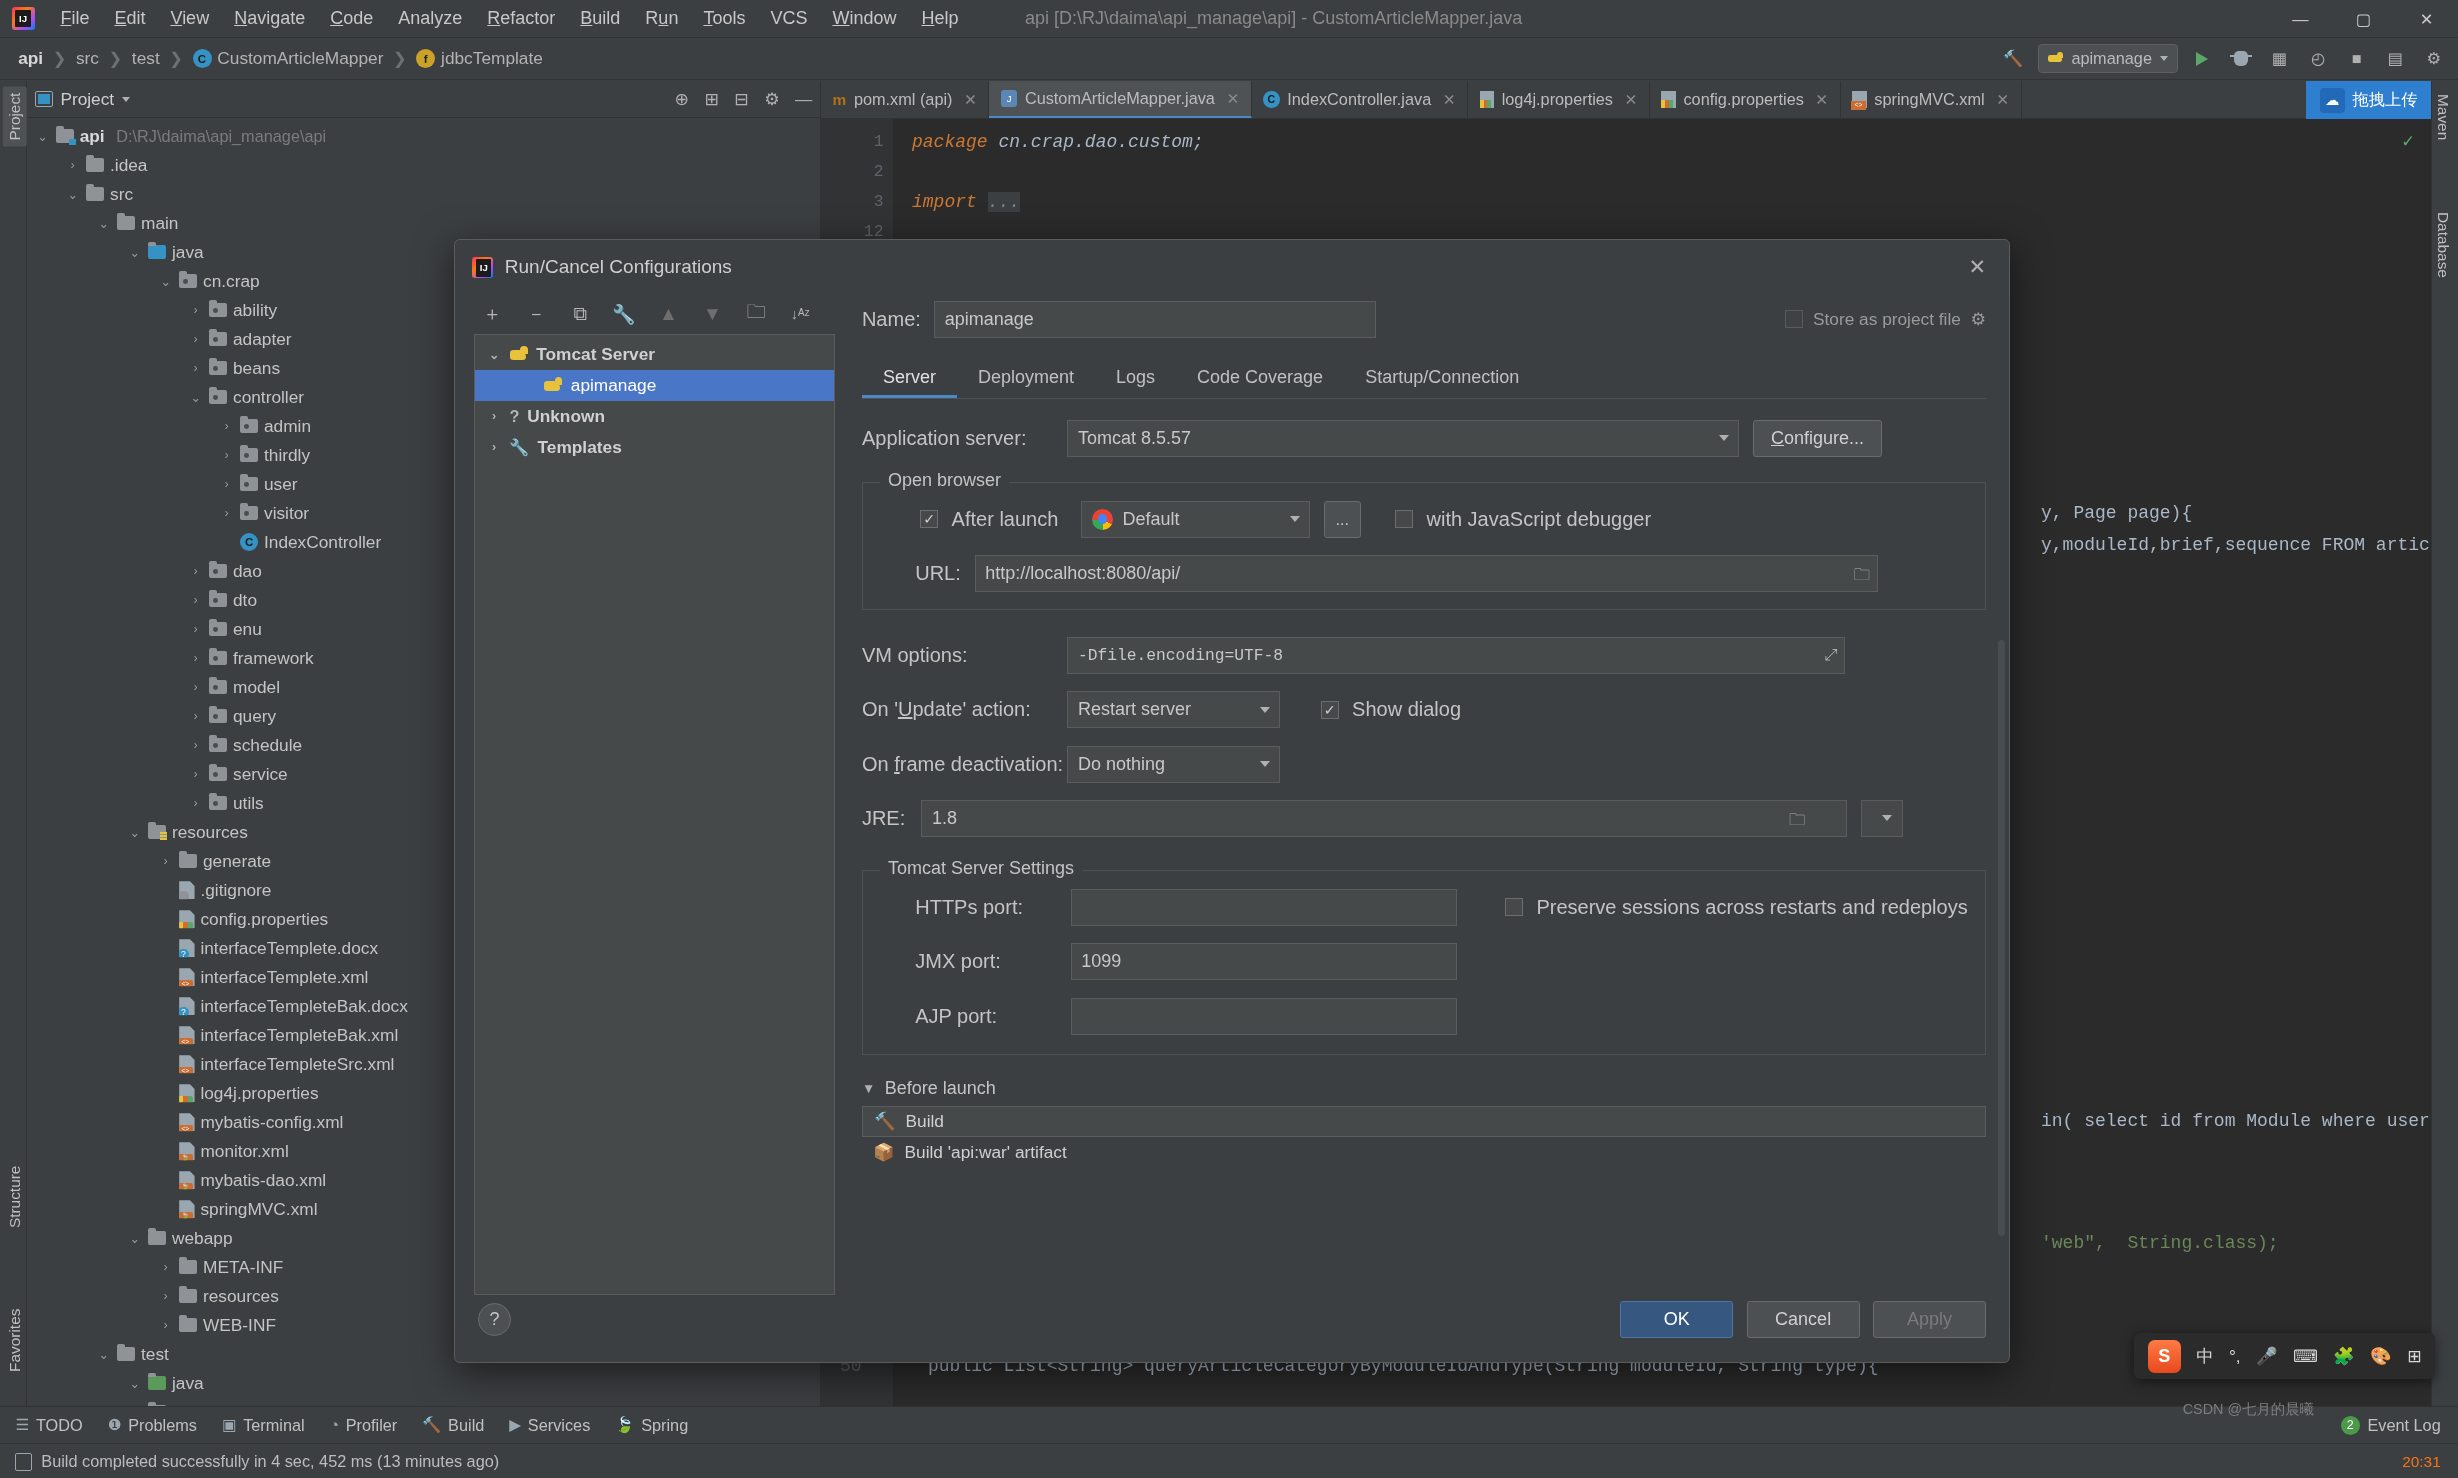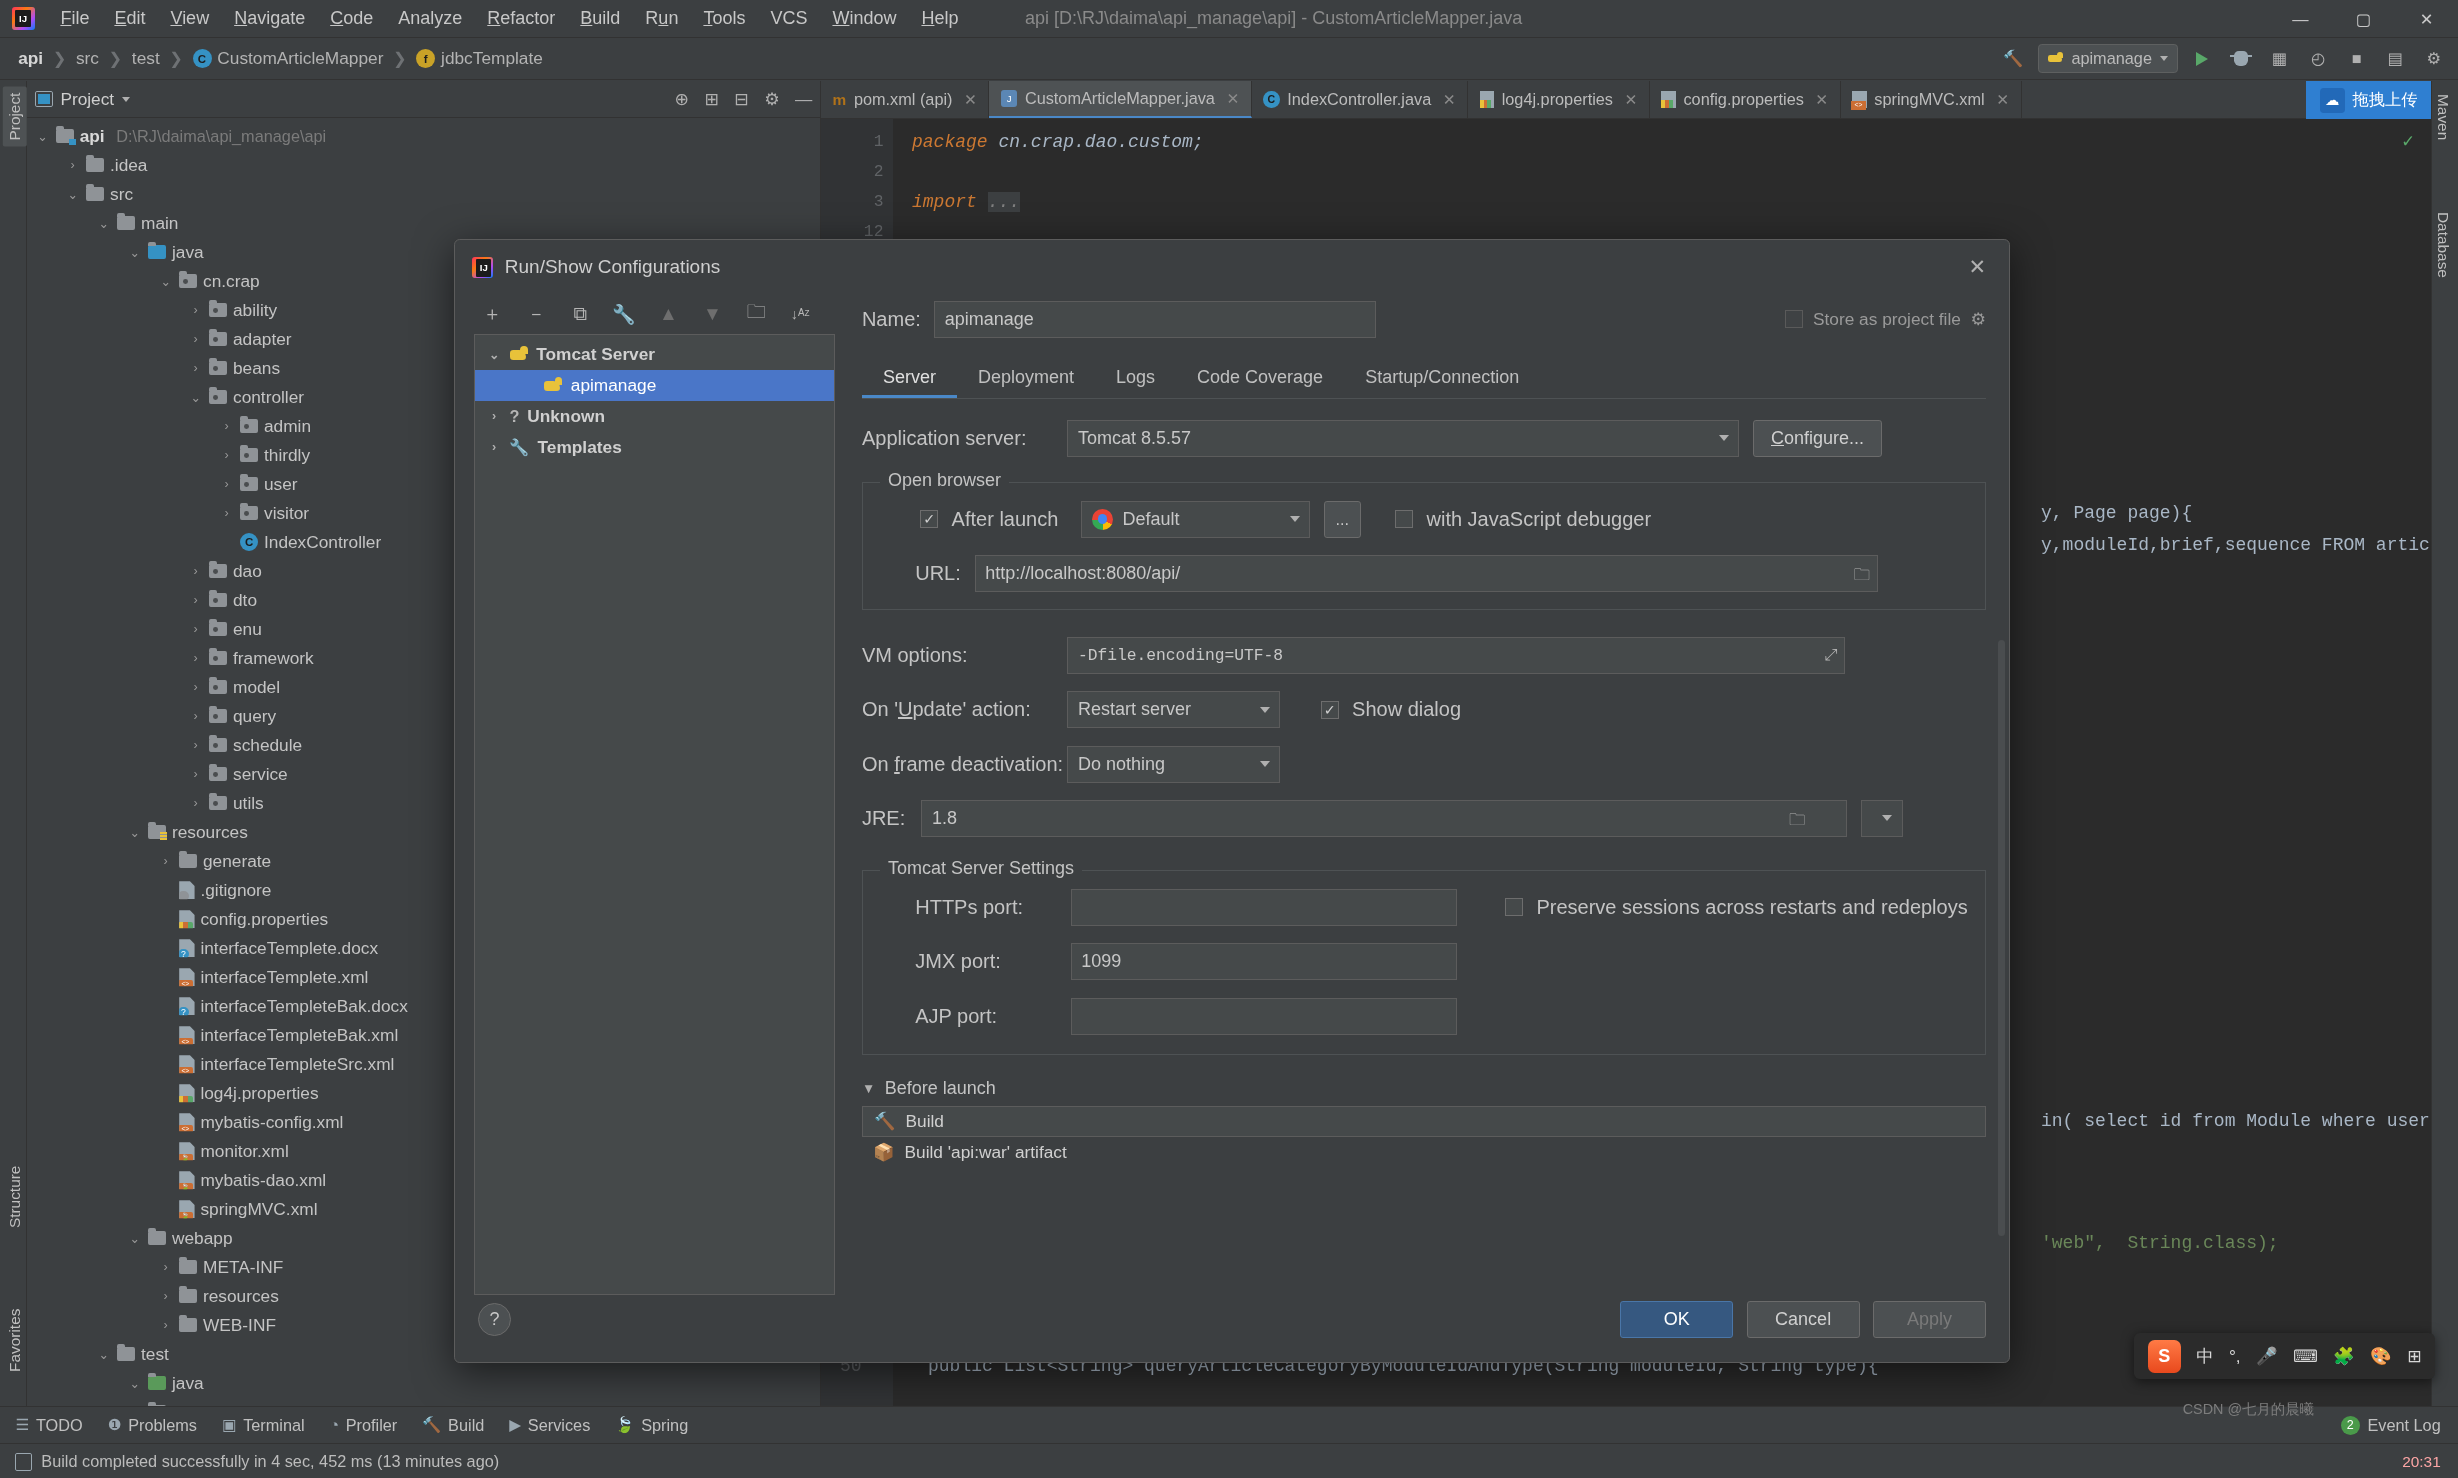--- a/index.html
+++ b/index.html
@@ -345,21 +345,21 @@
   .badge-n {
     background: #4a9a4a; color: #fff; border-radius: 50%; width: 19px; height: 19px;
     font-size: 12.5px; display: inline-flex; align-items: center; justify-content: center;
   }
   .statusbar {
     position: absolute; left: 0; right: 0; bottom: 0; height: 36px; background: #3c3f41;
     display: flex; align-items: center; padding-left: 15.4px; font-size: 16.3px; color: #bcbcbc;
     border-top: 1px solid #323232;
   }
   .status-ic { width: 16.3px; height: 18px; border: 1.9px solid #9aa7b0; border-radius: 1.9px; margin-right: 9.6px; }
-  .status-right { margin-left: auto; display: flex; align-items: center; gap: 17.3px; padding-right: 17.3px; font-size: 15.4px; color: #fca5a5; }
+  .status-right { margin-left: auto; display: flex; align-items: center; gap: 17.3px; padding-right: 17.3px; font-size: 15.4px; color: #f97316; }
 
   
   .ime-bar {
     position: absolute; right: 23px; bottom: 100px; height: 46px; background: #2b2b2b;
     border-radius: 5.8px; display: flex; align-items: center; gap: 15.4px; padding: 0 13.4px;
     box-shadow: 0 2.9px 11.5px rgba(0,0,0,.5);
   }
   .ime-logo {
     width: 33px; height: 33px; border-radius: 6.7px; background: linear-gradient(#ff7a45,#e8491d);
     color: #fff; font-size: 18px; font-weight: bold; display: flex; align-items: center; justify-content: center;
@@ -776,21 +776,21 @@
       <div style="position:absolute;left:1220px;top:992px;font-family:'Liberation Mono',monospace;font-size:18px;color:#a9b7c6;white-space:pre;">in( select id from Module where user)</div>
       <div style="position:absolute;left:1220px;top:1114px;font-family:'Liberation Mono',monospace;font-size:18px;color:#6a8759;white-space:pre;">'web",  String.class);</div>
       <div style="position:absolute;left:19px;top:1237px;font-family:'Liberation Mono',monospace;font-size:18px;color:#606366;">50</div>
       <div style="position:absolute;left:91px;top:1237px;font-family:'Liberation Mono',monospace;font-size:18px;color:#a9b7c6;white-space:pre;margin-left:16px;">public List&lt;String&gt; queryArticleCategoryByModuleIdAndType(String moduleId, String type){</div>
     </div>
   </div>
 
   <div class="dialog">
     <div class="dlg-header">
       <span class="ij-logo" style="margin:0;width:21px;height:21px;"></span>
-      <span class="dlg-title">Run/Show Configurations</span>
+      <span class="dlg-title">Run/Cancel Configurations</span>
       <span class="dlg-close">✕</span>
     </div>
 
     <div class="dlg-body">
 
       <div class="dlg-left">
         <div class="dlg-toolbar">
           <span class="tb-ic">＋</span>
           <span class="tb-ic">－</span>
           <span class="tb-ic">⧉</span>

